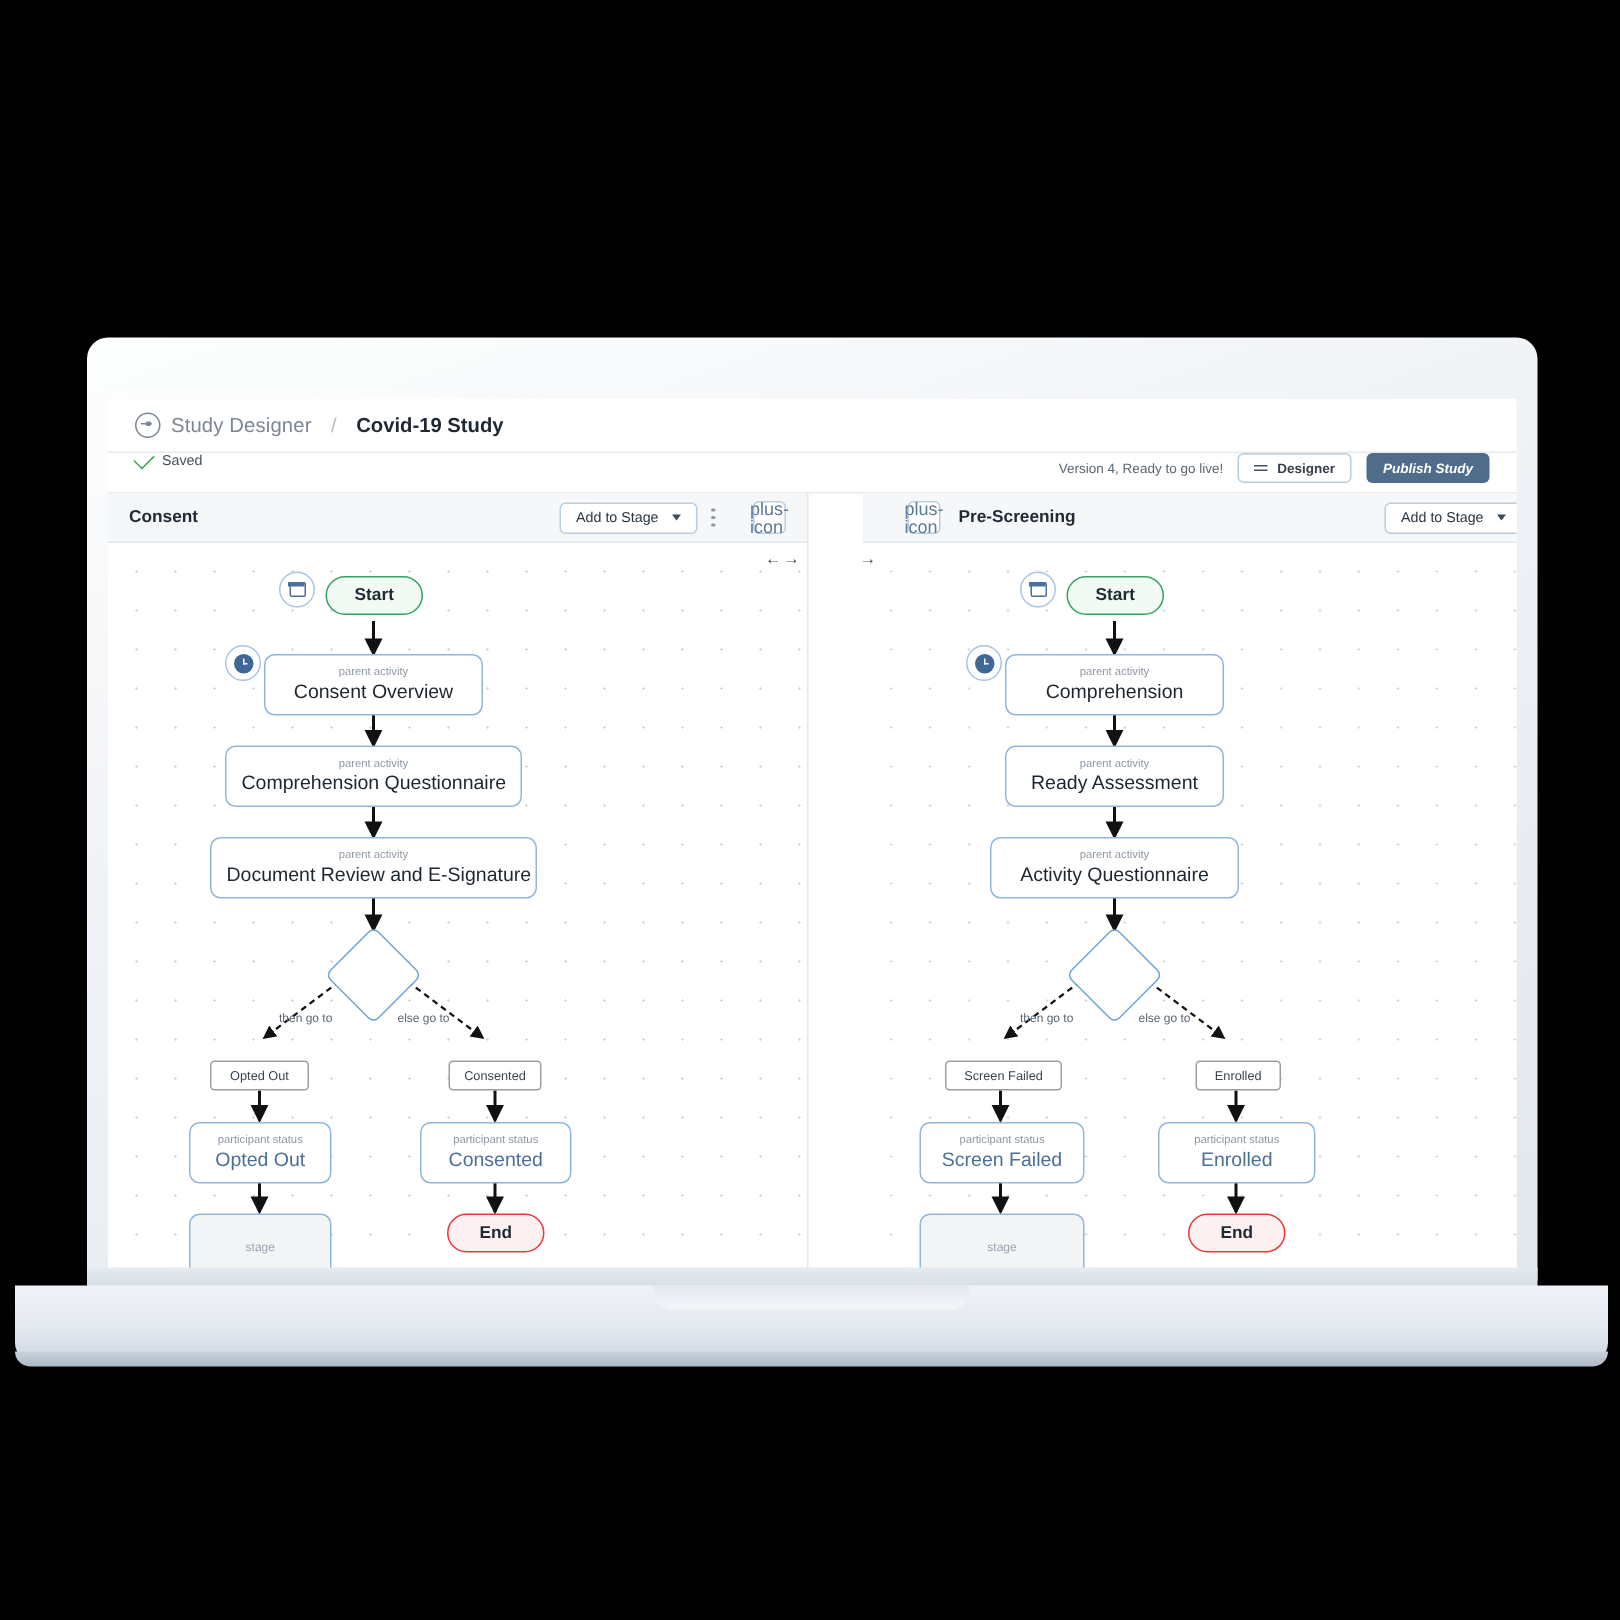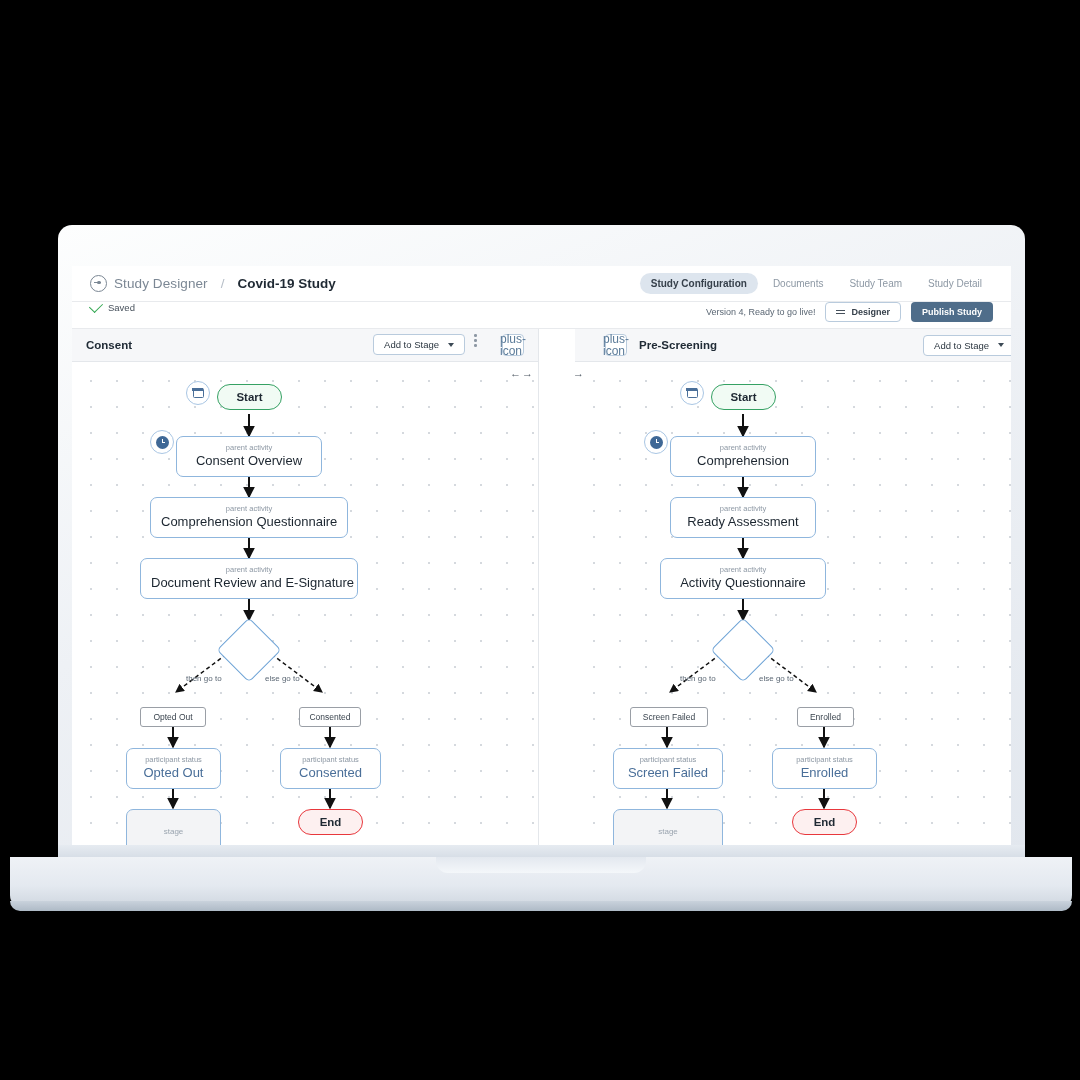--- a/index.html
+++ b/index.html
@@ -91,36 +91,36 @@
     padding:4px 10px;font-size:9px;color:#36404b;font-weight:bold;
   }
   .swap-icon{width:9px;height:9px;position:relative;flex:none;}
   .swap-icon:before,.swap-icon:after{
     content:"";position:absolute;left:0;width:9px;height:1.2px;background:#46505b;
   }
   .swap-icon:before{top:2px;}
   .swap-icon:after{top:5.5px;}
   .btn-publish{
     background:#4f6d8a;color:#fff;border-radius:4px;padding:5px 11px;
-    font-size:9px;font-weight:bold;white-space:nowrap;
+    font-size:9px;font-weight:bold;white-space:nowrap;font-style:italic;
   }
 
   
   .columns{position:relative;display:flex;height:518px;gap:36px;}
   .col{position:relative;flex:none;border-right:1px solid #e4e7eb;}
   .col.c1{width:466px;}
   .col.c2{width:466px;}
   .col.c3{width:40px;}
 
   .col-head{
     height:33px;background:#f6f7f9;border-bottom:1px solid #e4e7eb;
     display:flex;align-items:center;padding:0 14px;box-sizing:border-box;
   }
   .col-title{font-size:11.5px;color:#202b36;font-weight:bold;}
-  .col-head-right{margin-left:auto;display:flex;align-items:flex-start;gap:9px;}
+  .col-head-right{margin-left:auto;display:flex;align-items:center;gap:9px;}
   .btn-addstage{
     display:flex;align-items:center;gap:9px;
     border:1px solid #b9cbdd;border-radius:4px;background:#fff;
     padding:4px 10px;font-size:9.5px;color:#2b3640;
   }
   .caret{
     width:0;height:0;border-left:3.5px solid transparent;border-right:3.5px solid transparent;
     border-top:4px solid #3d4a56;flex:none;
   }
   .kebab{width:3px;height:13px;position:relative;flex:none;}
@@ -218,26 +218,20 @@
   <div class="laptop-lid"></div>
 
   <div class="laptop-screen">
 
     <div class="appbar">
       <div class="brand">
         <span class="brand-icon"></span>
         <span class="brand-name">Study Designer</span>
         <span class="brand-sep">/</span>
         <span class="brand-study">Covid-19 Study</span>
-      </div>
-      <div class="topnav">
-        <span class="topnav-item active">Study Configuration</span>
-        <span class="topnav-item">Documents</span>
-        <span class="topnav-item">Study Team</span>
-        <span class="topnav-item">Study Detail</span>
       </div>
     </div>
 
     <div class="statusbar">
       <div class="saved">
         <span class="check"></span>
         <span class="saved-label">Saved</span>
       </div>
       <div class="status-right">
         <span class="version-text">Version 4, Ready to go live!</span>

